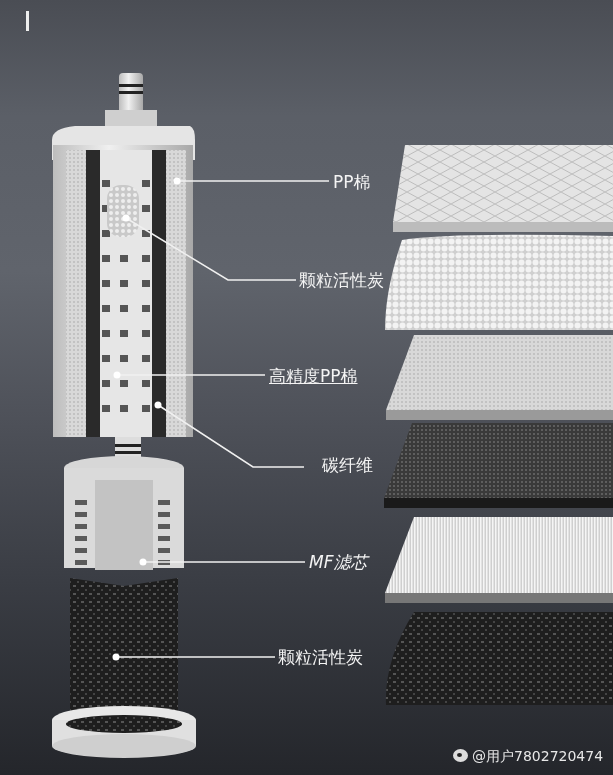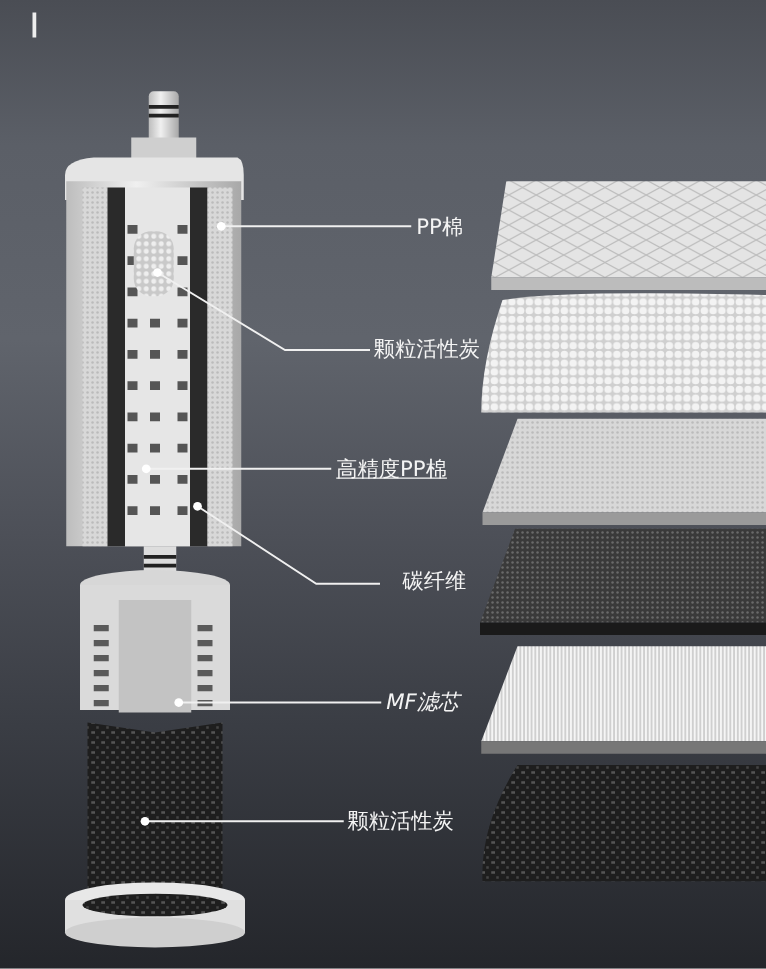--- a/index.html
+++ b/index.html
@@ -164,13 +164,16 @@
     </g>
   </svg>
 
   <div class="label" style="left:333px;top:172px;">PP棉</div>
   <div class="label" style="left:299px;top:270px;">颗粒活性炭</div>
   <div class="label" style="left:269px;top:366px;text-decoration:underline;">高精度PP棉</div>
   <div class="label" style="left:322px;top:457px;font-family:Liberation Mono, monospace;">碳纤维</div>
   <div class="label" style="left:309px;top:552px;font-style:italic;">MF滤芯</div>
   <div class="label" style="left:278px;top:647px;">颗粒活性炭</div>
 
+  <div class="watermark">
+    <span class="weibo"></span><span>@用户7802720474</span>
+  </div>
 </div>
 
 </body></html>

